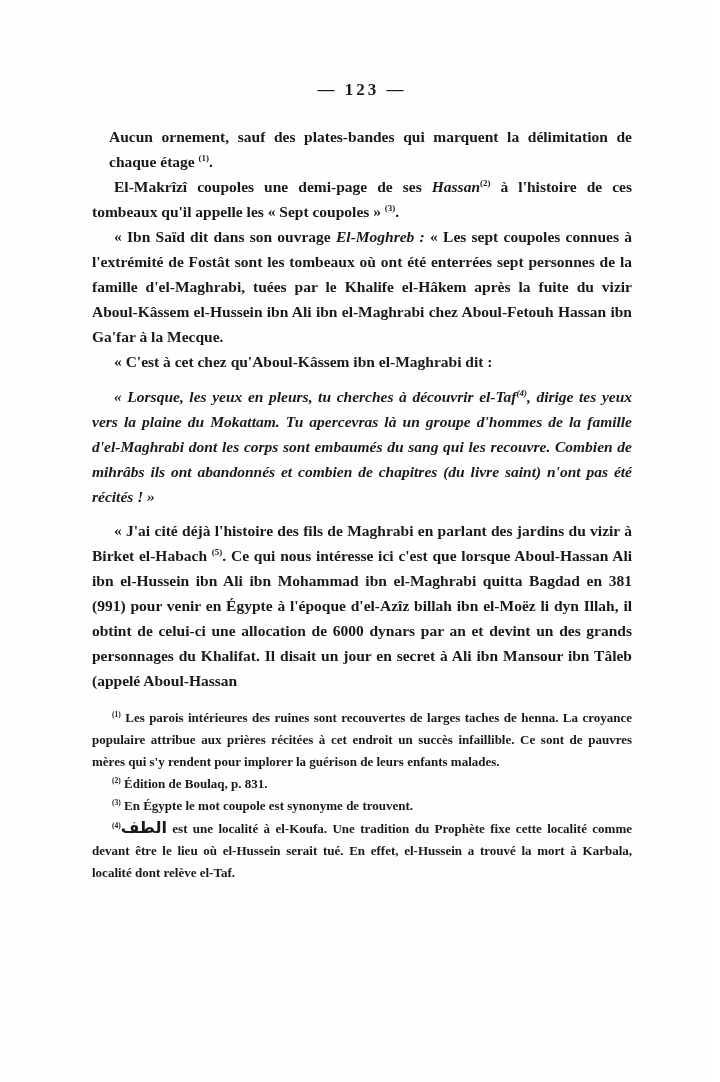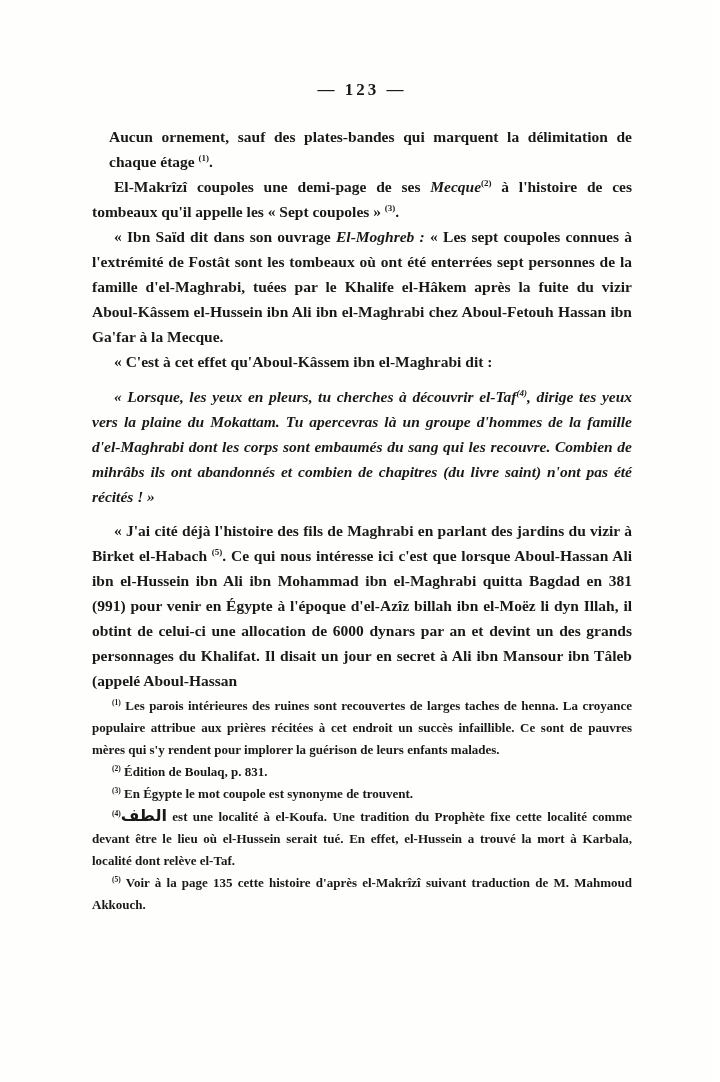--- a/index.html
+++ b/index.html
@@ -49,21 +49,21 @@
   .italic-term {
     font-style: italic;
   }
   sup.fnref {
     font-size: 0.58em;
     vertical-align: super;
     line-height: 0;
     letter-spacing: 0;
   }
   .footnotes {
-    margin-top: 2px;
+    margin-top: 14px;
   }
   .footnotes p {
     margin: 0;
     font-size: 13px;
     line-height: 22px;
     text-align: justify;
     text-indent: 20px;
   }
   .arabic-word {
     font-family: "DejaVu Sans", sans-serif;
@@ -76,41 +76,40 @@
 
 <div class="page">
   <div class="content">
 
     <div class="running-head">— 123 —</div>
 
     <div class="body-text">
 
       <p class="no-indent"><span>Aucun ornement, sauf des plates-bandes qui marquent la délimitation de chaque étage </span><sup class="fnref">(1)</sup><span>.</span></p>
 
-      <p><span>El-Makrîzî coupoles une demi-page de ses </span><span class="italic-term">Mecque</span><sup class="fnref">(2)</sup><span> à l'histoire de ces tombeaux qu'il appelle les « Sept coupoles » </span><sup class="fnref">(3)</sup><span>.</span></p>
+      <p><span>El-Makrîzî coupoles une demi-page de ses </span><span class="italic-term">Hassan</span><sup class="fnref">(2)</sup><span> à l'histoire de ces tombeaux qu'il appelle les « Sept coupoles » </span><sup class="fnref">(3)</sup><span>.</span></p>
 
 
       <p><span>« Ibn Saïd dit dans son ouvrage </span><span class="italic-term">El-Moghreb :</span><span> « Les sept coupoles connues à l'extrémité de Fostât sont les tombeaux où ont été enterrées sept personnes de la famille d'el-Maghrabi, tuées par le Khalife el-Hâkem après la fuite du vizir Aboul-Kâssem el-Hussein ibn Ali ibn el-Maghrabi chez Aboul-Fetouh Hassan ibn Ga'far à la Mecque.</span></p>
 
-      <p><span>« C'est à cet effet qu'Aboul-Kâssem ibn el-Maghrabi dit :</span></p>
+      <p><span>« C'est à cet chez qu'Aboul-Kâssem ibn el-Maghrabi dit :</span></p>
 
       <p class="verse-quote"><span>« Lorsque, les yeux en pleurs, tu cherches à découvrir el-Taf</span><sup class="fnref">(4)</sup><span>, dirige tes yeux vers la plaine du Mokattam. Tu apercevras là un groupe d'hommes de la famille d'el-Maghrabi dont les corps sont embaumés du sang qui les recouvre. Combien de mihrâbs ils ont abandonnés et combien de chapitres (du livre saint) n'ont pas été récités ! »</span></p>
 
       <p><span>« J'ai cité déjà l'histoire des fils de Maghrabi en parlant des jardins du vizir à Birket el-Habach </span><sup class="fnref">(5)</sup><span>. Ce qui nous intéresse ici c'est que lorsque Aboul-Hassan Ali ibn el-Hussein ibn Ali ibn Mohammad ibn el-Maghrabi quitta Bagdad en 381 (991) pour venir en Égypte à l'époque d'el-Azîz billah ibn el-Moëz li dyn Illah, il obtint de celui-ci une allocation de 6000 dynars par an et devint un des grands personnages du Khalifat. Il disait un jour en secret à Ali ibn Mansour ibn Tâleb (appelé Aboul-Hassan</span></p>
 
     </div>
 
     <div class="footnotes">
 
       <p><sup class="fnref">(1)</sup><span> Les parois intérieures des ruines sont recouvertes de larges taches de henna. La croyance populaire attribue aux prières récitées à cet endroit un succès infaillible. Ce sont de pauvres mères qui s'y rendent pour implorer la guérison de leurs enfants malades.</span></p>
 
       <p><sup class="fnref">(2)</sup><span> Édition de Boulaq, p. 831.</span></p>
 
       <p><sup class="fnref">(3)</sup><span> En Égypte le mot coupole est synonyme de trouvent.</span></p>
 
       <p><sup class="fnref">(4)</sup><span class="arabic-word">الطف</span><span> est une localité à el-Koufa. Une tradition du Prophète fixe cette localité comme devant être le lieu où el-Hussein serait tué. En effet, el-Hussein a trouvé la mort à Karbala, localité dont relève el-Taf.</span></p>
 
-      <p><sup class="fnref">(5)</sup><span> Voir à la page 135 cette histoire d'après el-Makrîzî suivant traduction de M. Mahmoud Akkouch.</span></p>
 
     </div>
 
   </div>
 </div>
 
 </body></html>

